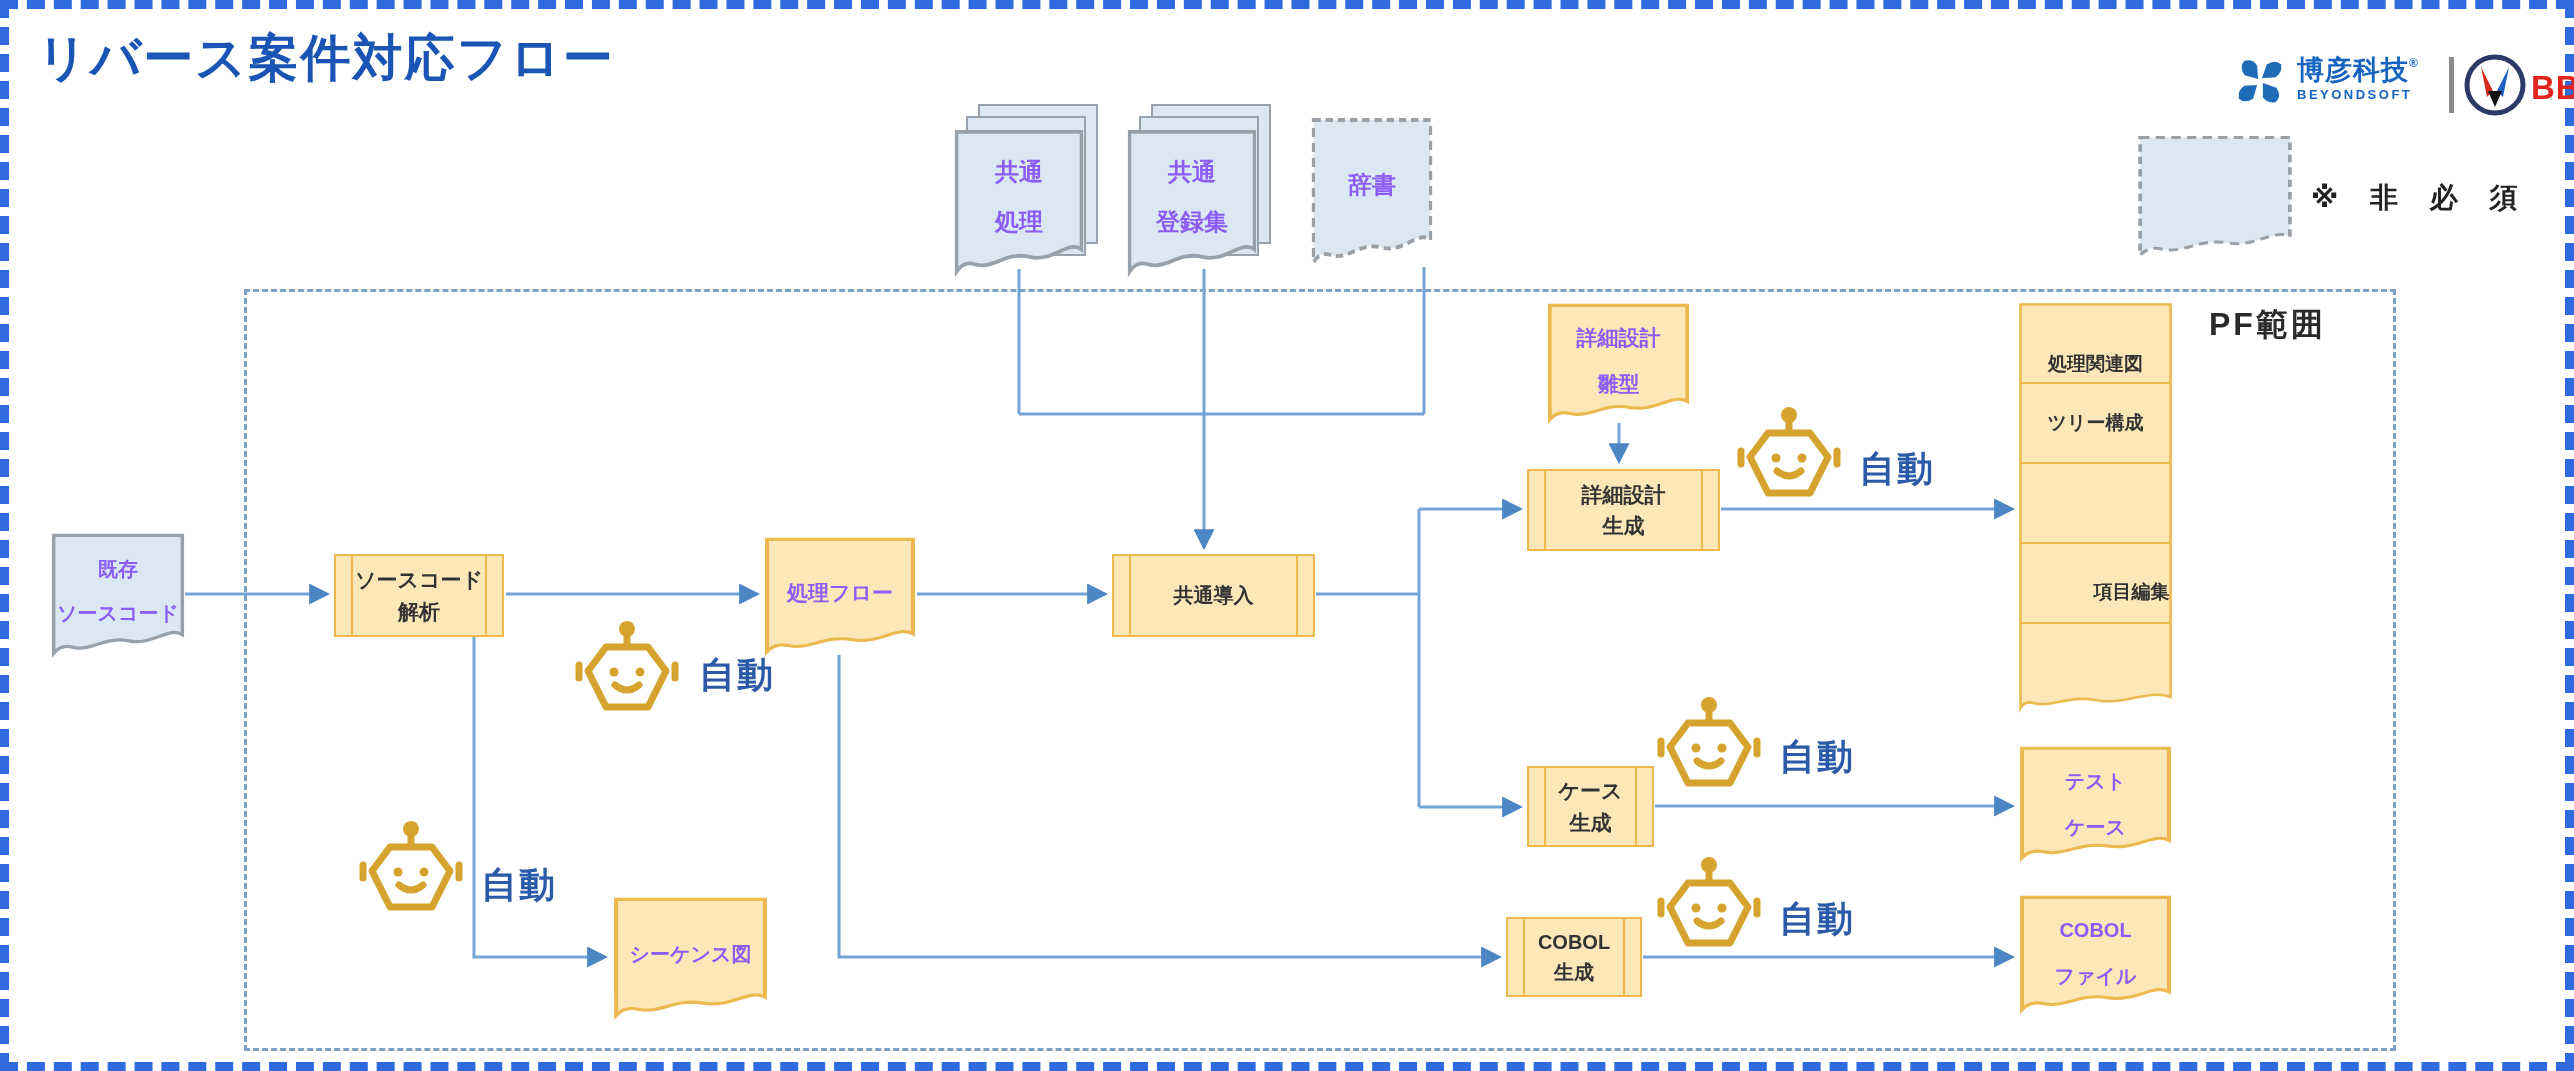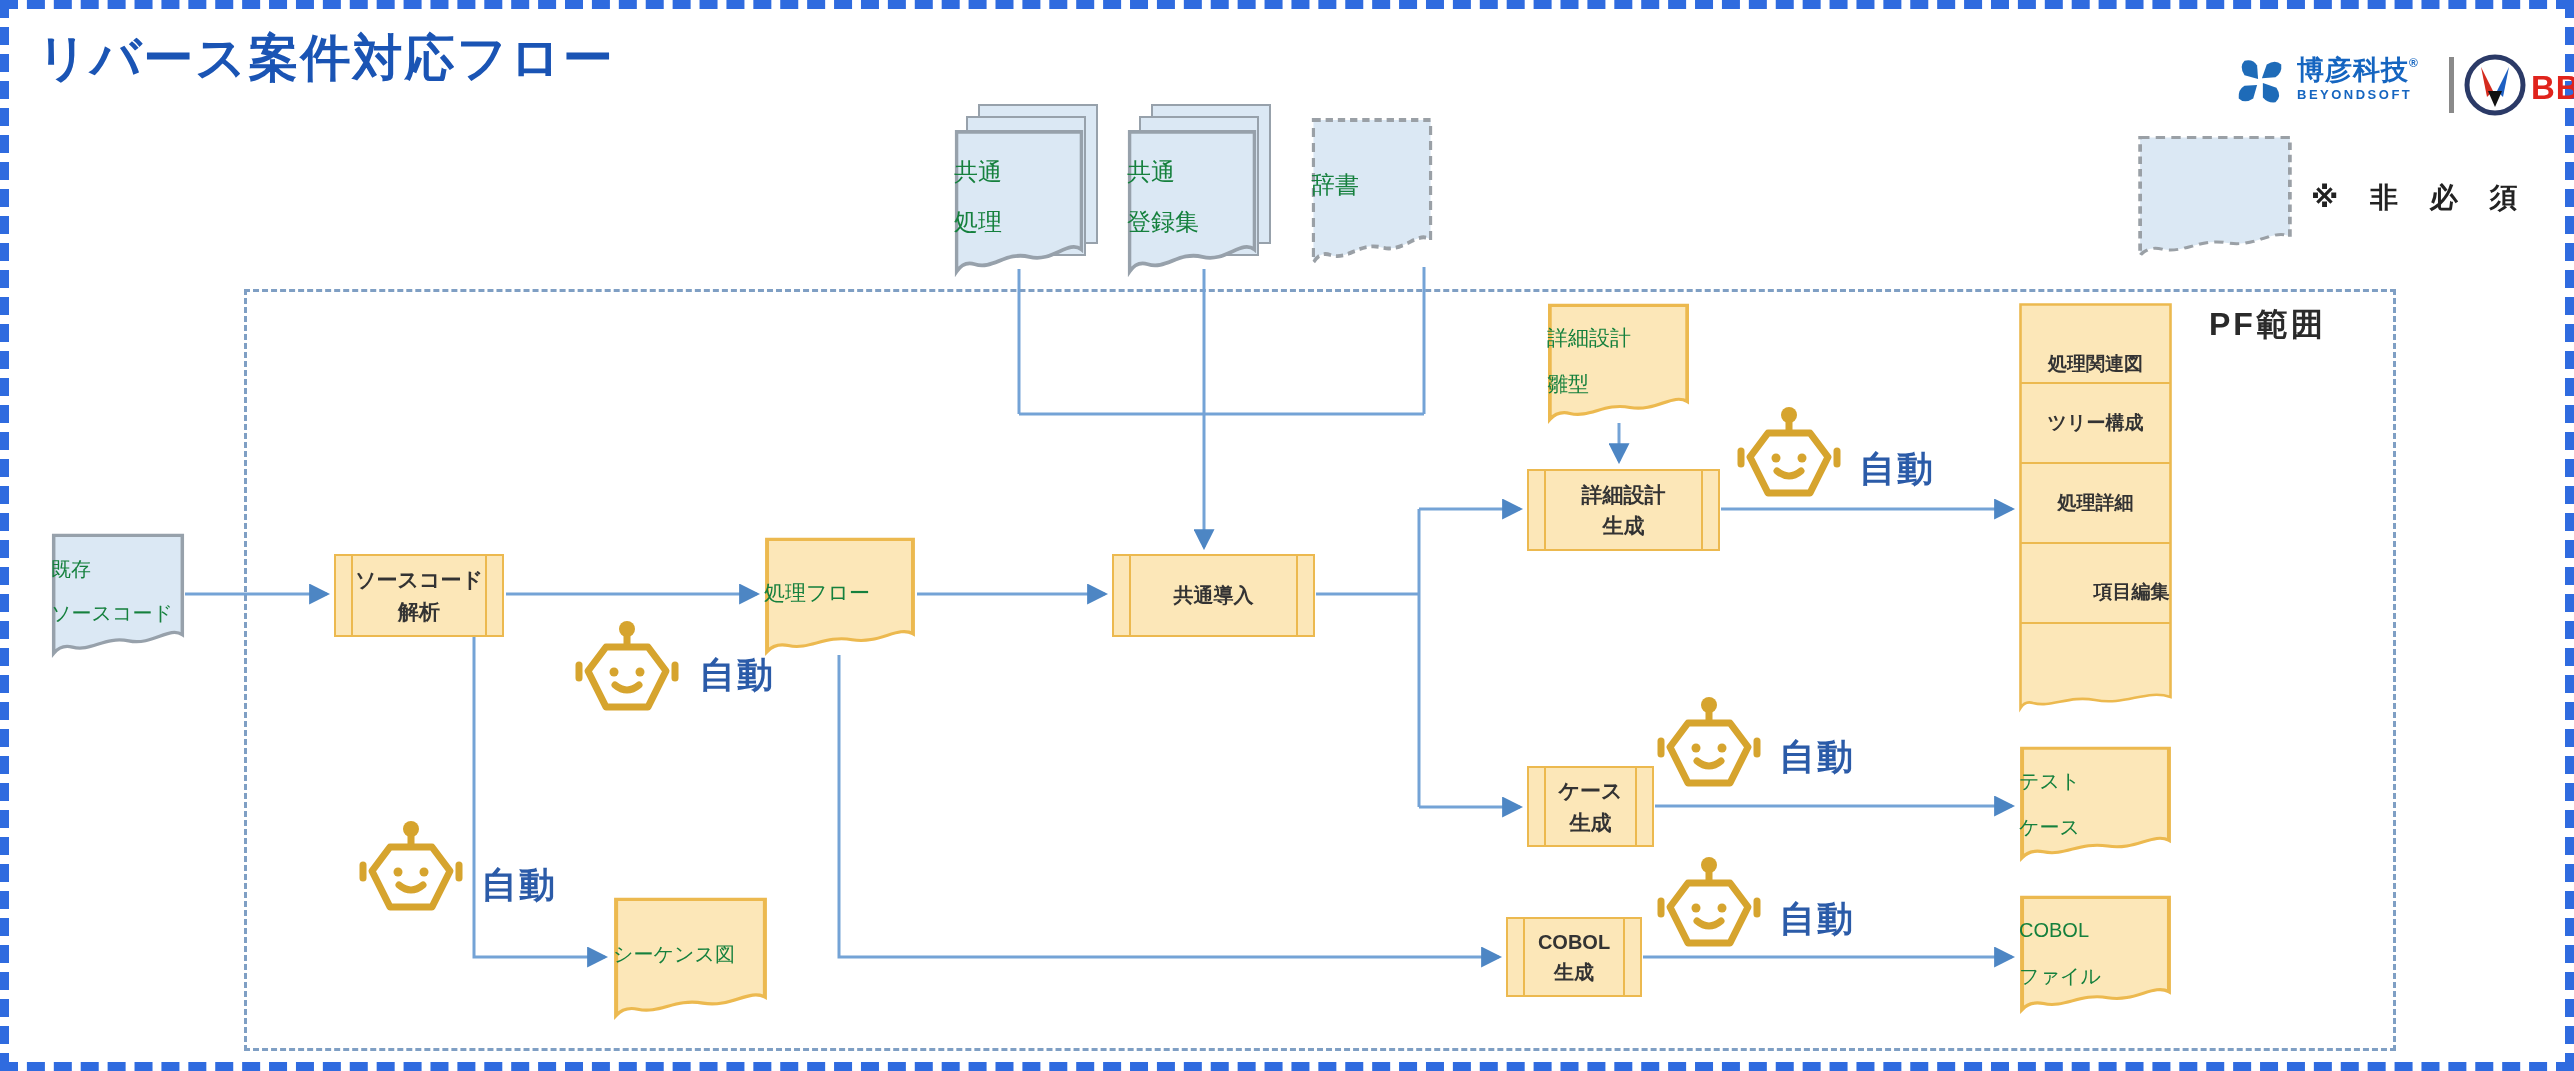--- a/index.html
+++ b/index.html
@@ -26,21 +26,21 @@
   .process::before,.process::after{
     content:"";position:absolute;top:0;bottom:0;width:0;border-left:2px solid #ECB94F;
   }
   .process::before{left:15px}
   .process::after{right:15px}
 
   
   .doc{position:absolute;}
   .doc svg.shape{position:absolute;inset:0;width:100%;height:100%;overflow:visible;}
   .doc .lbl{
-    position:absolute;left:0;right:0;text-align:left;color:#15803d;font-weight:400;
+    position:absolute;left:0;right:0;text-align:center;color:#8b5cf6;font-weight:700;
   }
   .line2 span{display:block;}
 
   .auto{color:#2B5BA8;font-size:36px;font-weight:900;letter-spacing:2px;}
 
   .legend-note{font-size:28px;color:#222;font-weight:700;letter-spacing:12px;}
 
   
   .bs-name{color:#1565C0;font-size:27px;font-weight:900;letter-spacing:1px;line-height:1;}
   .bs-reg{font-size:12px;vertical-align:top;color:#1565C0;}
@@ -243,21 +243,20 @@
       <path d="M1.5,1.5 H151.5 V394 C128,386 106,403 76,397 C50,392 32,405 14,400 C8,398 4,401 1.5,405 Z" fill="#FCE7B8" stroke="#ECB94F" stroke-width="2.6"></path>
       <g stroke="#ECB94F" stroke-width="2">
         <line x1="1.5" y1="80" x2="151.5" y2="80"></line>
         <line x1="1.5" y1="160" x2="151.5" y2="160"></line>
         <line x1="1.5" y1="240" x2="151.5" y2="240"></line>
         <line x1="1.5" y1="320" x2="151.5" y2="320"></line>
       </g>
     </svg>
     <div class="outrow" style="top:0;margin-top:21px;">処理関連図</div>
     <div class="outrow" style="top:80px;">ツリー構成</div>
-    <div class="outrow" style="top:160px;">処理詳細</div>
     <div class="outrow" style="top:249px;padding-left:36px;">項目編集</div>
   </div>
 
   <div class="doc abs" style="left:2010px;top:737px;width:153px;height:115px;">
     <svg class="shape" viewBox="0 0 100 100" preserveAspectRatio="none">
       <use href="#docpath" fill="#FCE7B8" stroke="#ECB94F" stroke-width="2.6"></use>
     </svg>
     <div class="lbl line2" style="top:12px;font-size:20px;line-height:2.3;">
       <span>テスト</span>
       <span>ケース</span>

